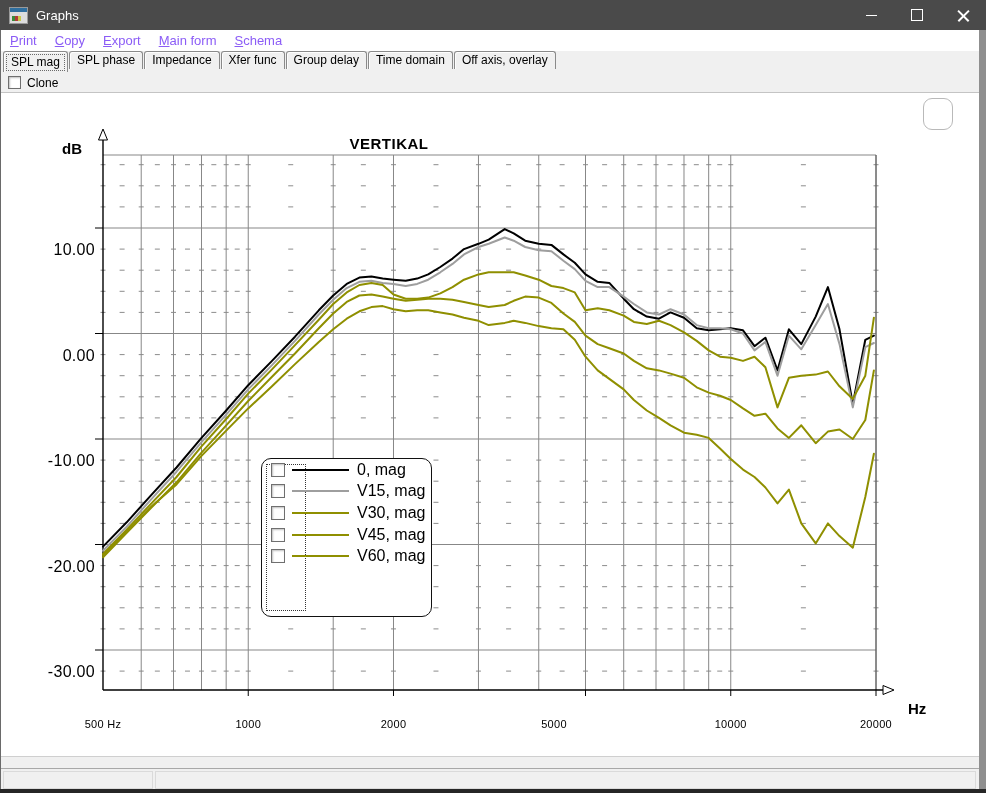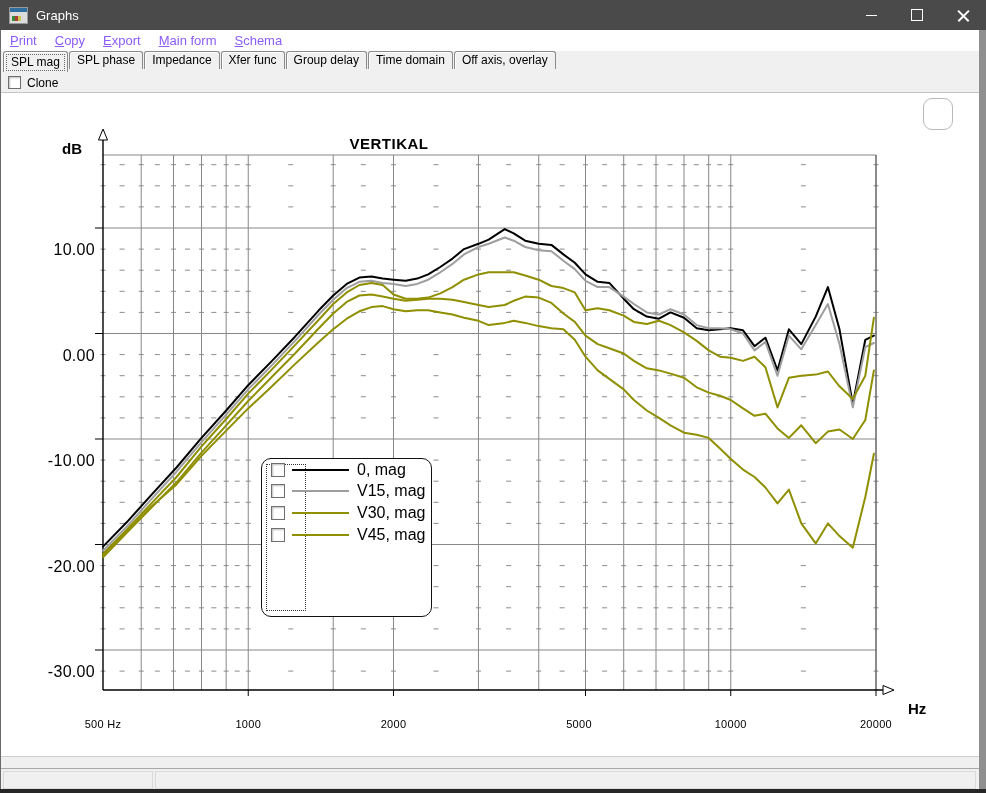--- a/index.html
+++ b/index.html
@@ -817,21 +817,21 @@
 
   <div class="chart-label ytick" style="top: 218px;">10.00</div>
   <div class="chart-label ytick" style="top: 323.5px;">0.00</div>
   <div class="chart-label ytick" style="top: 429px;">-10.00</div>
   <div class="chart-label ytick" style="top: 534.5px;">-20.00</div>
   <div class="chart-label ytick" style="top: 640px;">-30.00</div>
 
   <div class="chart-label xtick" style="left: 58px;">500 Hz</div>
   <div class="chart-label xtick" style="left: 203.248px;">1000</div>
   <div class="chart-label xtick" style="left: 348.496px;">2000</div>
-  <div class="chart-label xtick" style="left: 534px;">5000</div>
+  <div class="chart-label xtick" style="left: 509px;">5000</div>
   <div class="chart-label xtick" style="left: 685.752px;">10000</div>
   <div class="chart-label xtick" style="left: 831px;">20000</div>
 
   <div class="corner-btn"></div>
 
   <div class="legend">
     <div class="legend-marquee"></div>
     <div class="lrow">
       <span class="cb"></span>
       <span class="leg-line" style="background: rgb(0, 0, 0);"></span>
@@ -845,20 +845,25 @@
     <div class="lrow">
       <span class="cb"></span>
       <span class="leg-line" style="background: rgb(143, 143, 0);"></span>
       <span class="leg-label">V30, mag</span>
     </div>
     <div class="lrow">
       <span class="cb"></span>
       <span class="leg-line" style="background: rgb(143, 143, 0);"></span>
       <span class="leg-label">V45, mag</span>
     </div>
+    <div class="lrow">
+      <span class="cb"></span>
+      <span class="leg-line" style="background: rgb(143, 143, 0);"></span>
+      <span class="leg-label">V60, mag</span>
+    </div>
   </div>
 
   <div class="graybar"></div>
   <div class="statusbar">
     <div class="status-panel sp1"></div>
     <div class="status-panel sp2"></div>
   </div>
 
   <div class="frame-left"></div>
   <div class="frame-right"></div>

